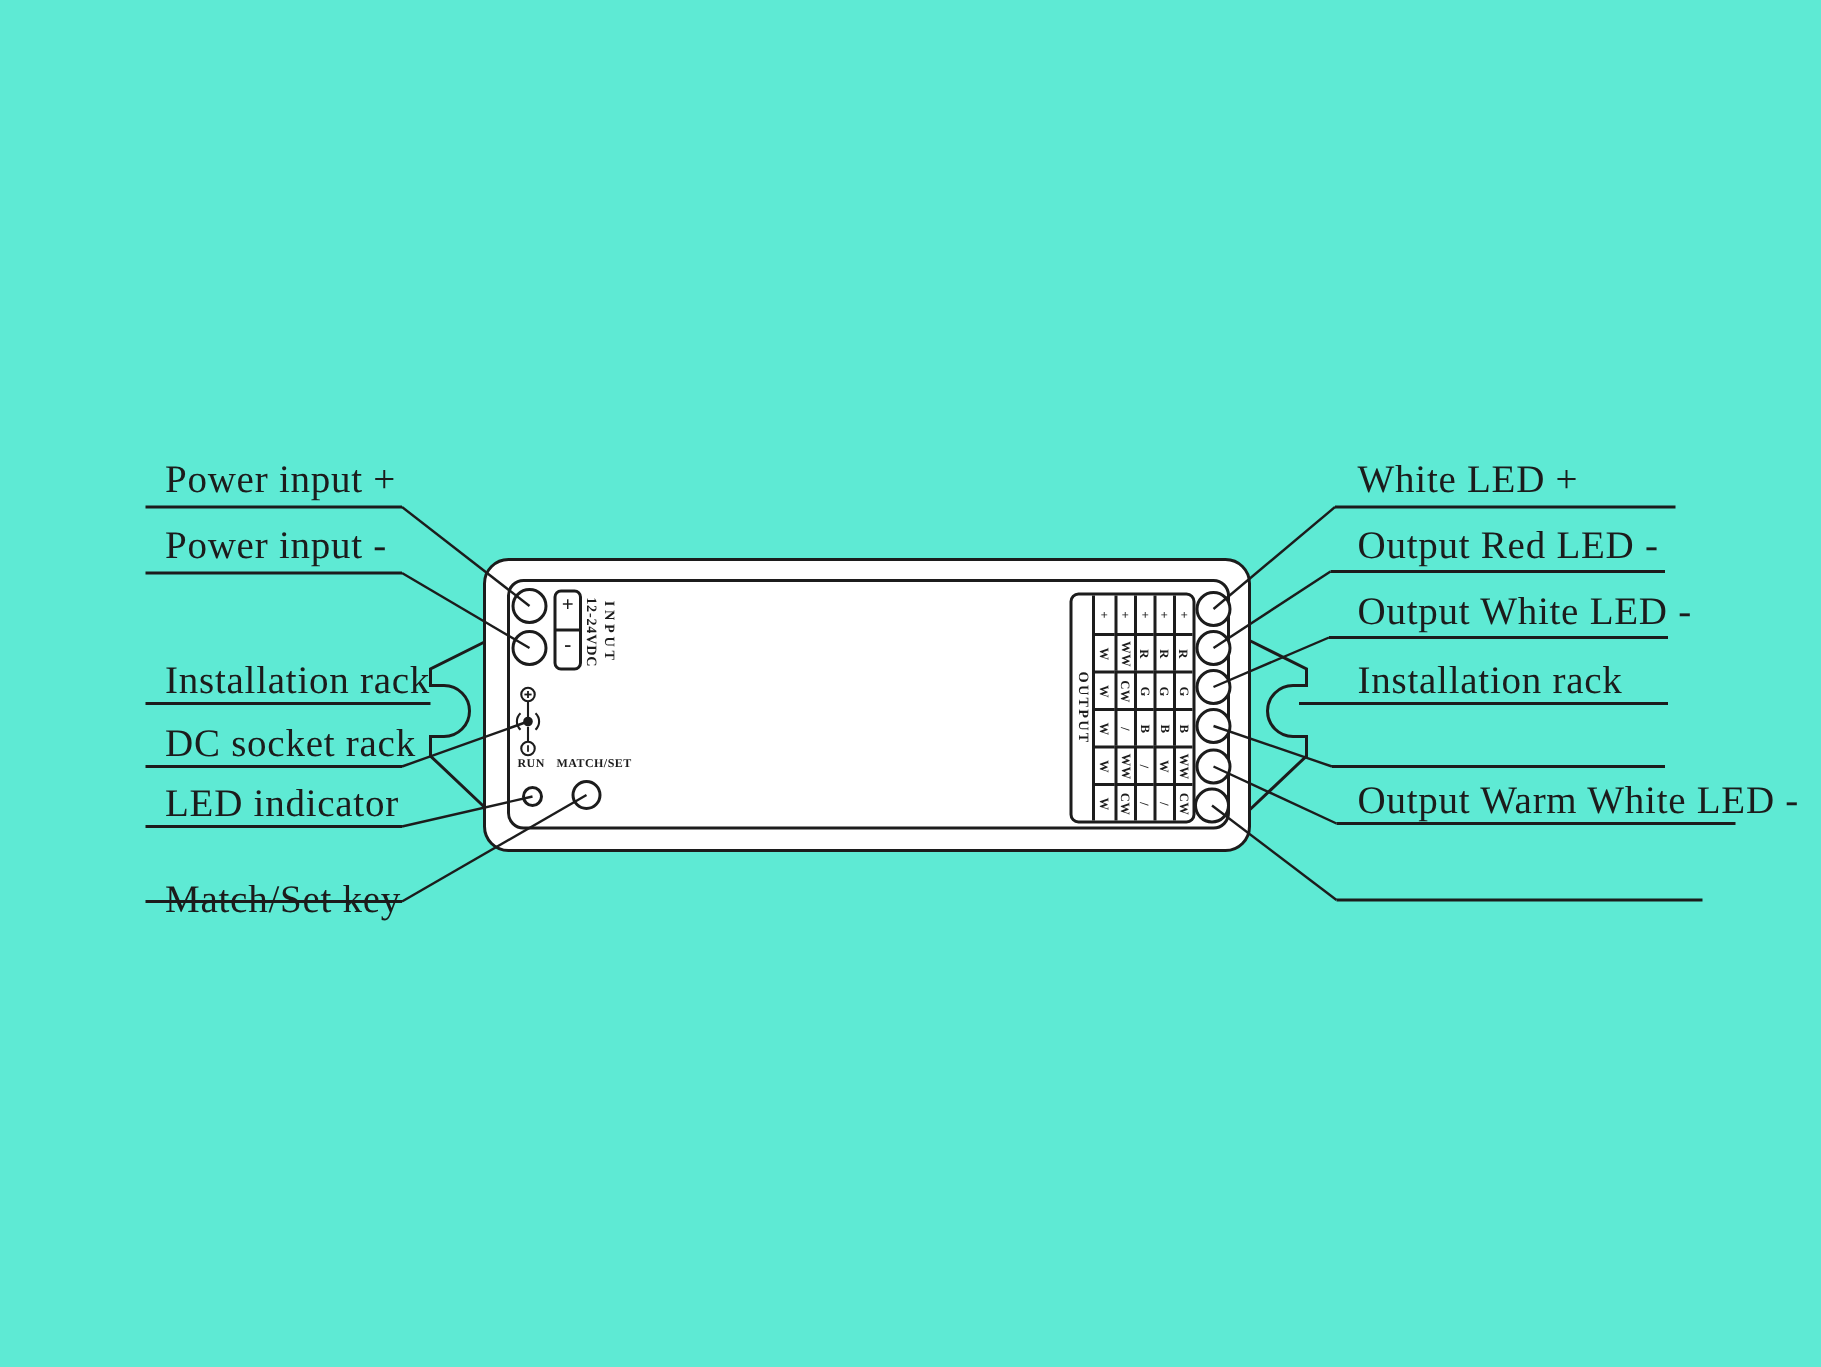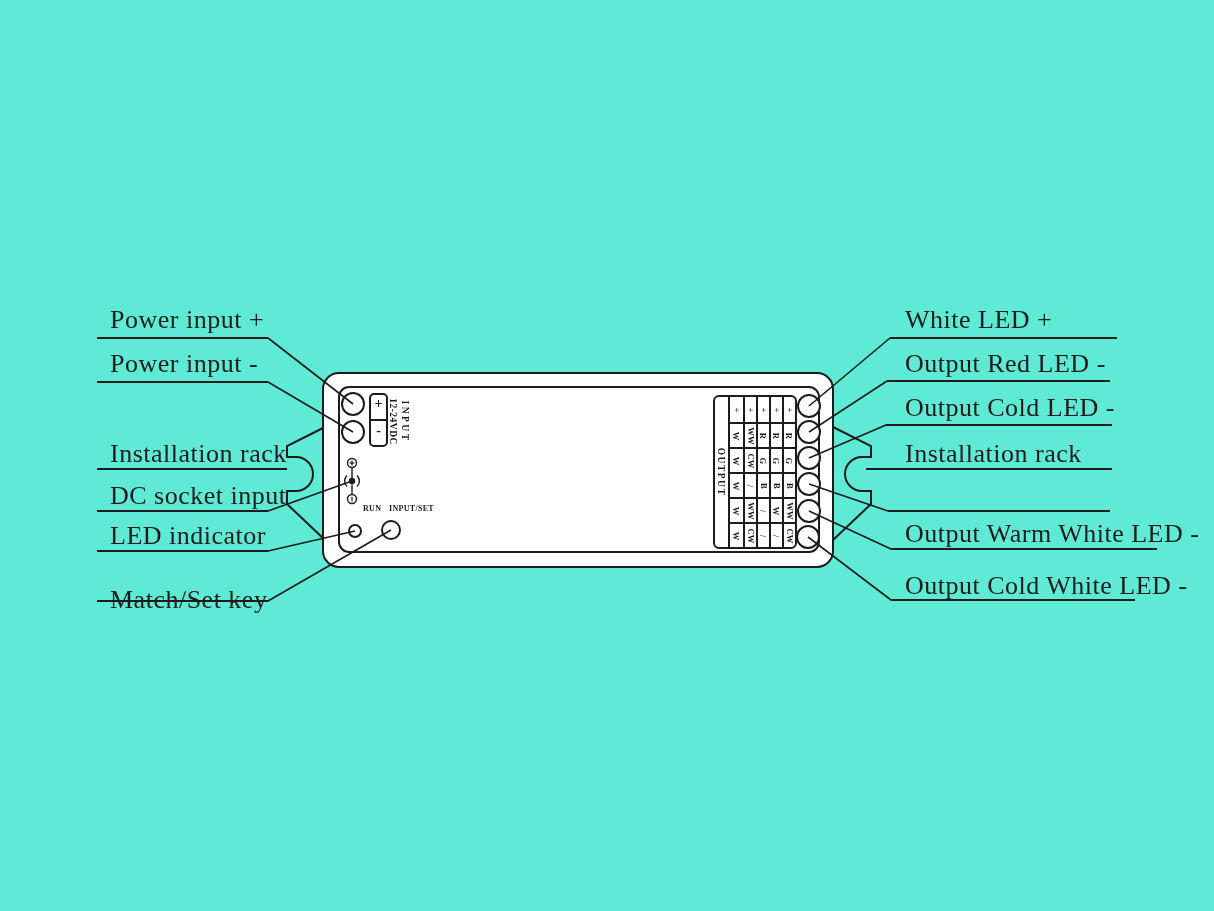--- a/index.html
+++ b/index.html
@@ -7,21 +7,21 @@
     position:relative;width:1214px;height:911px;background:#5eead4;
     font-family:Liberation Serif, serif;color:#1c1c1c;overflow:hidden;
   }
   #lineart{position:absolute;left:0;top:0;z-index:1;}
   .label{
     position:absolute;z-index:3;font-size:26px;line-height:28px;
     letter-spacing:0.5px;white-space:nowrap;color:#1c1c1c;
   }
   .smallbold{
     position:absolute;z-index:3;font-size:8px;font-weight:bold;
-    letter-spacing:0.3px;white-space:nowrap;color:#1c1c1c;margin-left:18px;
+    letter-spacing:0.3px;white-space:nowrap;color:#1c1c1c;
   }
   .blocksign{
     position:absolute;z-index:3;width:16px;text-align:center;
     font-size:14px;font-weight:bold;color:#1c1c1c;
   }
   
   .vblock{
     position:absolute;left:410px;top:393px;z-index:3;width:57px;
     transform:rotate(90deg);transform-origin:0 0;
     font-weight:bold;color:#1c1c1c;text-align:center;
@@ -138,41 +138,40 @@
         <line x1="888" y1="511" x2="809" y2="484"></line>
         <line x1="891" y1="549" x2="809" y2="511"></line>
         <line x1="891" y1="600" x2="808" y2="537"></line>
       </g>
     </g>
   </svg>
 
   <div class="label" style="left:110px;top:306px">Power input +</div>
   <div class="label" style="left:110px;top:350px">Power input -</div>
   <div class="label" style="left:110px;top:440px">Installation rack</div>
-  <div class="label" style="left:110px;top:482px">DC socket input</div>
+  <div class="label" style="left:110px;top:482px">DC socket rack</div>
   <div class="label" style="left:110px;top:522px">LED indicator</div>
   <div class="label" style="left:110px;top:586px">Match/Set key</div>
 
   <div class="label" style="left:905px;top:306px">White LED +</div>
   <div class="label" style="left:905px;top:350px">Output Red LED -</div>
-  <div class="label" style="left:905px;top:394px">Output Cold LED -</div>
+  <div class="label" style="left:905px;top:394px">Output White LED -</div>
   <div class="label" style="left:905px;top:440px">Installation rack</div>
   <div class="label" style="left:905px;top:520px">Output Warm White LED -</div>
-  <div class="label" style="left:905px;top:572px">Output Cold White LED -</div>
 
   <span class="blocksign" style="left:370.5px;top:396px">+</span>
   <span class="blocksign" style="left:370.5px;top:423px">-</span>
 
   <div class="vblock">
     <div class="l1">INPUT</div>
     <div class="l2">12-24VDC</div>
   </div>
 
   <span class="smallbold" style="left:345px;top:504px">RUN</span>
-  <span class="smallbold" style="left:371px;top:504px">INPUT/SET</span>
+  <span class="smallbold" style="left:371px;top:504px">MATCH/SET</span>
 
   <div class="out-table">
     <div class="out-title-col">
       <span class="vtext">OUTPUT</span>
     </div>
     <div class="ogrid">
       <div class="ocell">
           <span class="vtext">+</span>
         </div>
       <div class="ocell">

